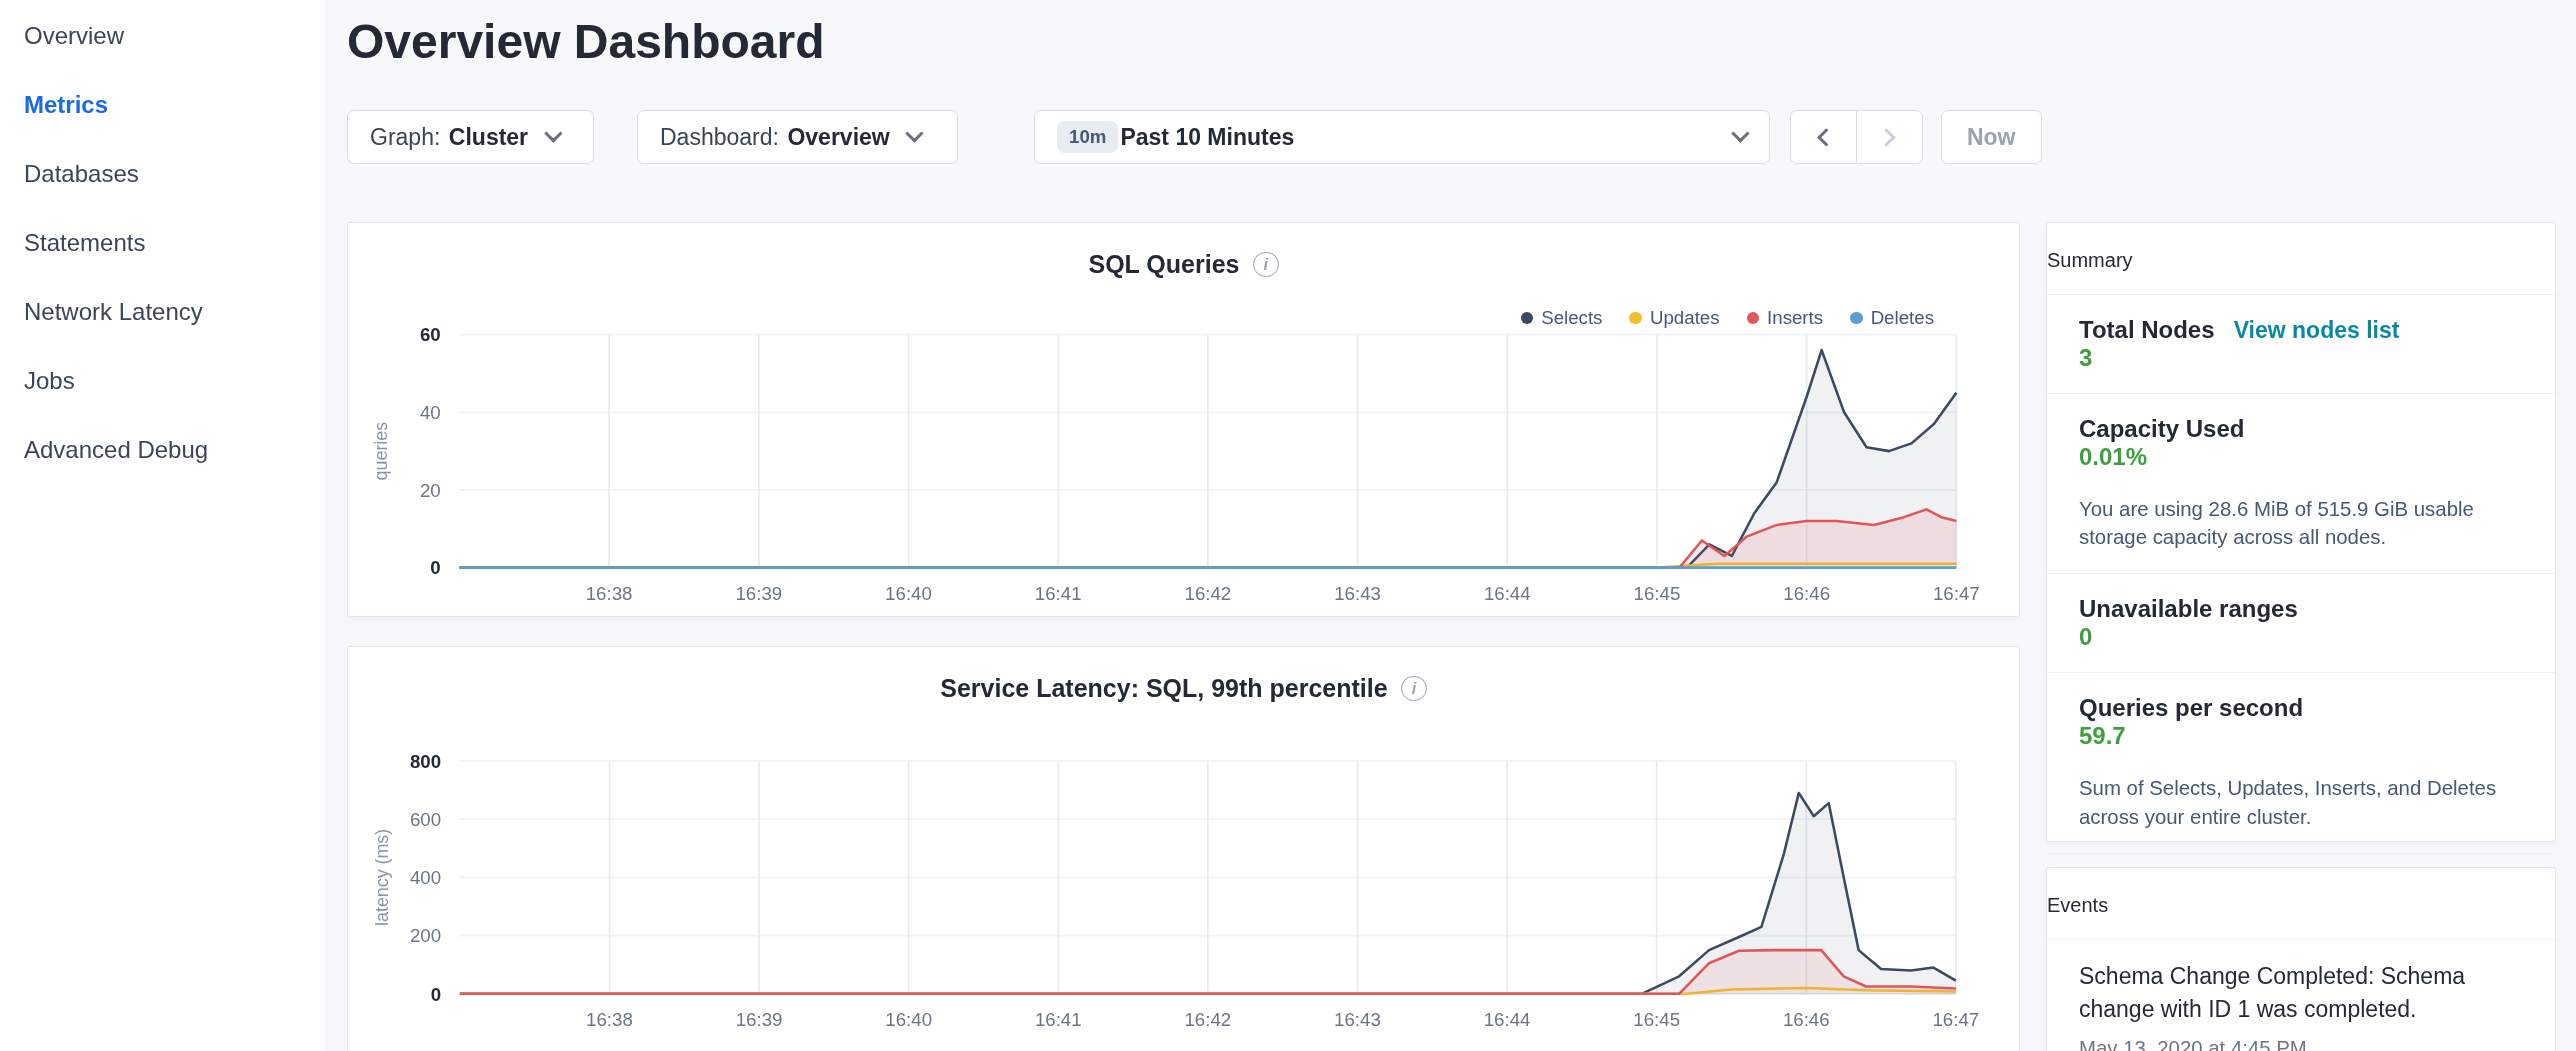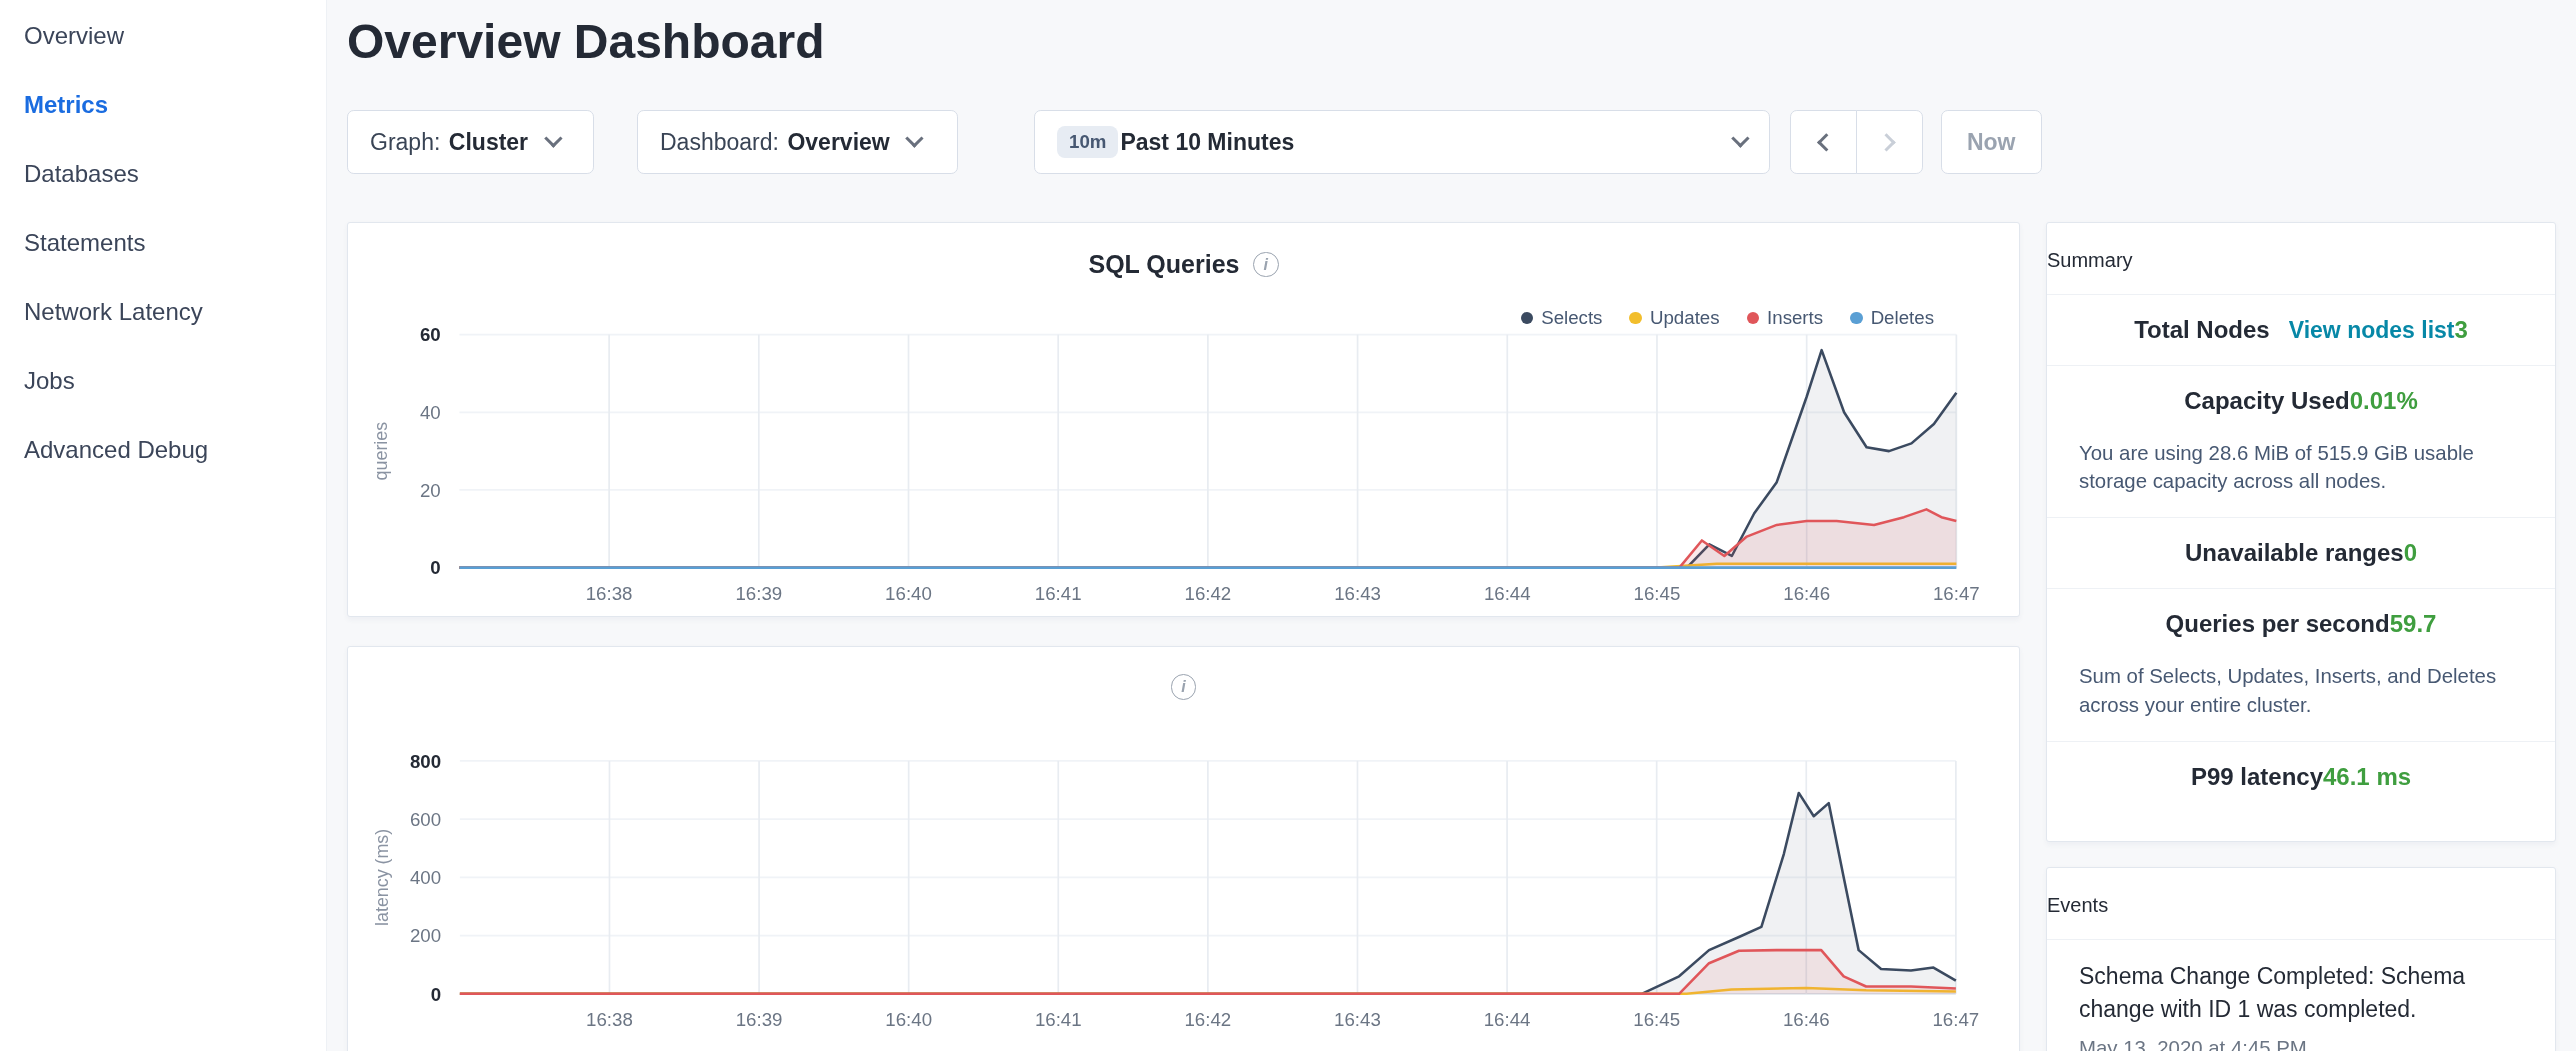--- a/index.html
+++ b/index.html
@@ -6,21 +6,21 @@
   body { background:#f7f8fa; font-family:"Liberation Sans", sans-serif; }
   .page { position:relative; width:2576px; height:1051px; overflow:hidden; background:#f7f8fa; color:#394455;padding-left:27px; }
 
   
   .sidebar { position:absolute; left:0; top:0; bottom:0; width:327px; background:#ffffff; border-right:1.7px solid #eef1f5; padding-top:1.7px; }
   .nav-item { height:69px; display:flex; align-items:center; padding-left:24px; font-size:24px; color:#3b4559; cursor:pointer; }
   .nav-item.active { color:#1a6ce0; font-weight:600; }
 
   
   .page-title { position:absolute; left:347px; top:13.6px; font-size:48px; font-weight:600; color:#242a35; }
-  .toolbar { position:absolute; left:347px; top:110px; height:64px; display:flex; align-items:stretch; }
+  .toolbar { position:absolute; left:347px; top:110px; height:54px; display:flex; align-items:stretch; }
   .btn { background:#fff; border:1.7px solid #d8dee8; border-radius:6.8px; display:flex; align-items:center; font-size:23px; color:#394455; cursor:pointer; padding:0 22px; }
   .btn .lbl { font-weight:400; }
   .btn .val { font-weight:600; margin-left:8.5px; color:#242a35; }
   .chev { width:12.8px; height:12.8px; border-right:3px solid #69707d; border-bottom:3px solid #69707d; display:inline-block; flex:none; }
   .chev.down { transform:rotate(45deg); margin-left:18.7px; margin-top:-6.8px; }
   .chev.left { transform:rotate(135deg); margin-left:5.1px; }
   .chev.right { transform:rotate(-45deg); margin-right:5.1px; border-color:#c9cfd8; }
   .btn-graph { width:247px; margin-right:43px; }
   .btn-dash { width:321px; margin-right:76px; }
   .btn-time { width:736px; margin-right:20.4px; }
@@ -40,21 +40,21 @@
   .info::after { content:"i"; }
   .chart-legend { position:absolute; top:84px; right:85px; display:flex; gap:27px; font-size:18.7px; color:#475872; }
   .legend-item { display:inline-flex; align-items:center; gap:7.7px; cursor:pointer; }
   .legend-dot { width:12.8px; height:12.8px; border-radius:50%; display:inline-block; }
   svg text { font-family:"Liberation Sans", sans-serif; }
   .chart-card svg { position:absolute; left:0; top:0; }
 
   
   .panel-title { text-align:left; font-size:20px; font-weight:400; color:#242a35; padding:25.5px 0 22px; }
   .srow { border-top:1.7px solid #eef1f5; padding:21px 32px; }
-  .srow-top { display:flex; justify-content:center; align-items:baseline; }
+  .srow-top { display:flex; justify-content:center; align-items:baseline;flex-direction:column; }
   .srow-label { font-size:24px; font-weight:700; color:#242a35; }
   .srow-link { font-size:23px; font-weight:600; color:#0788a7; margin-left:15.3px; cursor:pointer; text-decoration:none; }
   .srow-value { font-size:24px; font-weight:700; color:#3f9e3f; }
   .srow-desc { font-size:20.4px; color:#475872; line-height:1.42; margin-top:24px; }
   .event-body { border-top:1.7px solid #eef1f5; padding:20.4px 32px 22px; }
   .event-msg { font-size:23px; color:#242a35; line-height:1.45; }
   .event-time { font-size:20.4px; color:#6b7584; margin-top:10.2px; }
 </style>
 </head>
 <body>
@@ -157,20 +157,21 @@
         <polyline points="131,405 483,405 835,405 1187,405 1451,405 1574.1999999999998,405 1600.6,377.6 1627,391.3 1653.4,341.06666666666666 1679.8000000000002,304.5333333333333 1715,204.06666666666666 1732.6,149.26666666666668 1759,222.33333333333334 1785.4,263.43333333333334 1811.8,268 1838.2,258.8666666666667 1864.6,236.03333333333333 1891,199.5" fill="none" stroke="#3b4a60" stroke-width="3" stroke-linejoin="round"></polyline>
         <polyline points="131,405 835,405 1539,405 1609.4,400.43333333333334 1715,400.43333333333334 1803,400.43333333333334 1891,400.43333333333334" fill="none" stroke="#f2be2c" stroke-width="3" stroke-linejoin="round"></polyline>
         <path d="M 131 405 L 131 405 L 835 405 L 1565.4 405 L 1591.8000000000002 373.03333333333336 L 1618.1999999999998 391.3 L 1644.6 368.4666666666667 L 1679.8000000000002 354.76666666666665 L 1715 350.2 L 1750.1999999999998 350.2 L 1794.2 354.76666666666665 L 1829.4 345.6333333333333 L 1855.8 336.5 L 1873.4 345.6333333333333 L 1891 350.2 L 1891 405 Z" fill="rgba(224,86,90,0.12)" stroke="none"></path>
         <polyline points="131,405 835,405 1565.4,405 1591.8000000000002,373.03333333333336 1618.1999999999998,391.3 1644.6,368.4666666666667 1679.8000000000002,354.76666666666665 1715,350.2 1750.1999999999998,350.2 1794.2,354.76666666666665 1829.4,345.6333333333333 1855.8,336.5 1873.4,345.6333333333333 1891,350.2" fill="none" stroke="#e0565a" stroke-width="3" stroke-linejoin="round"></polyline>
         <polyline points="131,405 1011,405 1891,405" fill="none" stroke="#5a9fd4" stroke-width="3" stroke-linejoin="round"></polyline>
       </svg>
   </div>
 
   <div class="card chart-card" style="left:347px;top:646px;width:1673px;height:425px;">
     <div class="chart-title">
+      <span>Service Latency: SQL, 99th percentile</span>
       <span class="info"></span>
     </div>
     <svg width="1673" height="425" viewBox="0 0 1967 500">
         <line x1="131" x2="1891" y1="408" y2="408" stroke="#dfe4ea" stroke-width="2"></line>
         <text x="109" y="416" text-anchor="end" font-size="22" fill="#242a35" font-weight="700">0</text>
         <line x1="131" x2="1891" y1="339.5" y2="339.5" stroke="#f0f3f7" stroke-width="2"></line>
         <text x="109" y="347.5" text-anchor="end" font-size="22" fill="#6b7584" font-weight="400">200</text>
         <line x1="131" x2="1891" y1="271" y2="271" stroke="#f0f3f7" stroke-width="2"></line>
         <text x="109" y="279" text-anchor="end" font-size="22" fill="#6b7584" font-weight="400">400</text>
         <line x1="131" x2="1891" y1="202.5" y2="202.5" stroke="#f0f3f7" stroke-width="2"></line>

